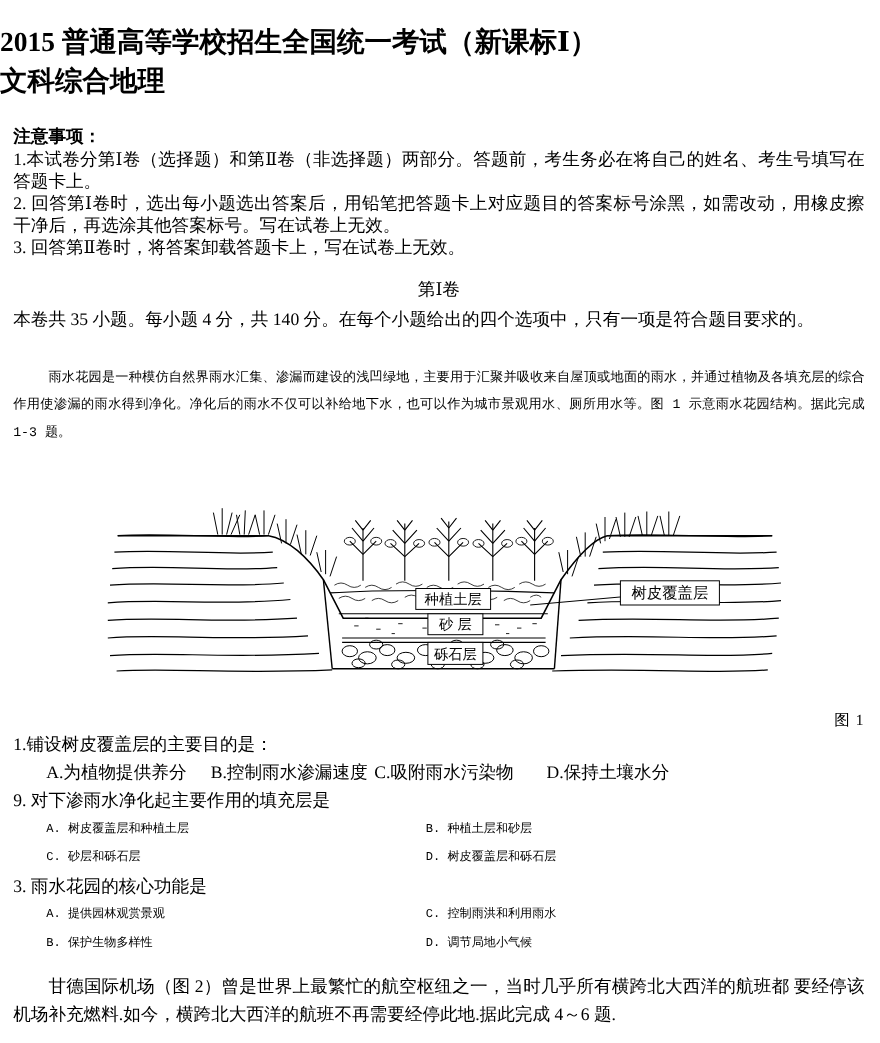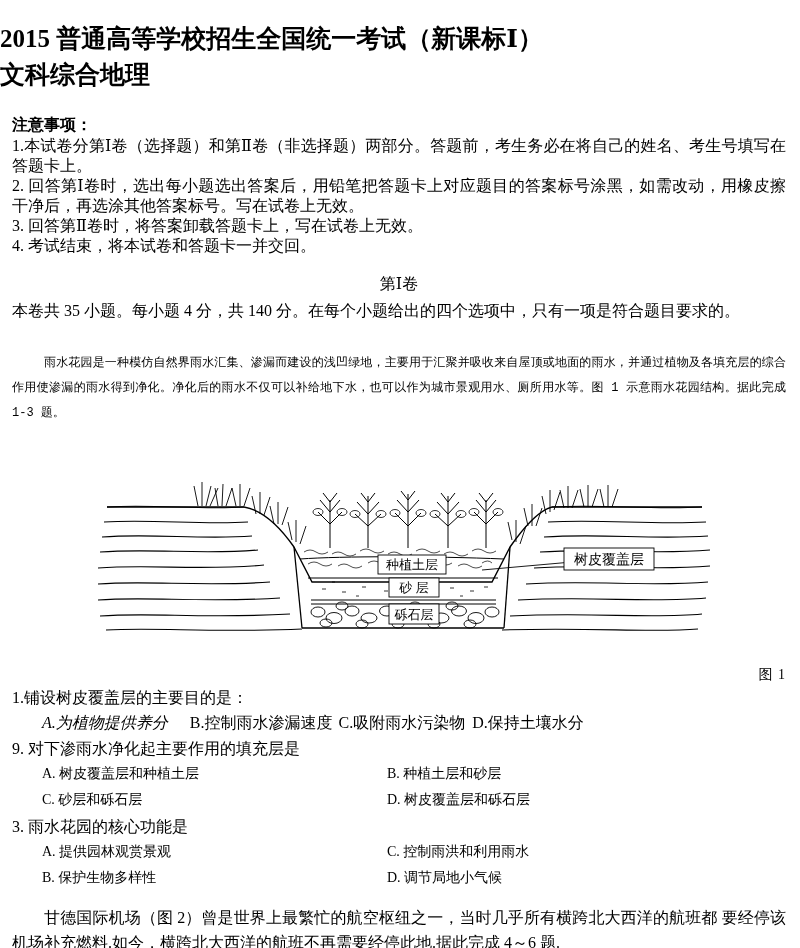--- a/index.html
+++ b/index.html
@@ -83,31 +83,32 @@
     letter-spacing: 1px;
   }
   .q-opts-inline {
     font-size: 16px;
     line-height: 25px;
     padding-left: 30px;
   }
   .q-opts-inline span {
     display: inline-block;
   }
-  .opt-a { margin-right: 18px; font-style: italic; }
+  .opt-a { margin-right: 18px; }
   .opt-b { margin-right: 2px; }
-  .opt-c { margin-right: 3px; }
+  .opt-c { margin-right: 26px; }
   .q-block { margin-top: 1px; }
   .q-stem { font-size: 16px; line-height: 25px; }
   .opt-grid {
     display: grid;
     grid-template-columns: 345px auto;
     padding-left: 30px;
-    font-size: 14px;
+    font-size: 11px;
     line-height: 26px;
+    font-family: Liberation Mono, monospace;
   }
   .final-para {
     font-size: 16px;
     line-height: 25px;
     margin-top: 14px;
     text-align: justify;
     text-indent: 32px;
   }
   .final-para .cont { text-indent: 0; }
   svg text {
@@ -123,21 +124,20 @@
     <div class="title-line1">2015 普通高等学校招生全国统一考试（新课标Ⅰ）</div>
     <div class="title-line2">文科综合地理</div>
   </div>
 
   <div class="body-wrap">
 
     <div class="notice-head">注意事项：</div>
     <div class="notice-item">1.本试卷分第Ⅰ卷（选择题）和第Ⅱ卷（非选择题）两部分。答题前，考生务必在将自己的姓名、考生号填写在答题卡上。</div>
     <div class="notice-item">2. 回答第Ⅰ卷时，选出每小题选出答案后，用铅笔把答题卡上对应题目的答案标号涂黑，如需改动，用橡皮擦干净后，再选涂其他答案标号。写在试卷上无效。</div>
     <div class="notice-item">3. 回答第Ⅱ卷时，将答案卸载答题卡上，写在试卷上无效。</div>
-    <div class="notice-item">4. 考试结束，将本试卷和答题卡一并交回。</div>
 
     <div class="section-title">第Ⅰ卷</div>
     <div class="section-note">本卷共 35 小题。每小题 4 分，共 140 分。在每个小题给出的四个选项中，只有一项是符合题目要求的。</div>
 
     <div class="para">雨水花园是一种模仿自然界雨水汇集、渗漏而建设的浅凹绿地，主要用于汇聚并吸收来自屋顶或地面的雨水，并通过植物及各填充层的综合作用使渗漏的雨水得到净化。净化后的雨水不仅可以补给地下水，也可以作为城市景观用水、厕所用水等。图 1 示意雨水花园结构。据此完成 1-3 题。</div>
 
     <div class="figure-area">
       <svg width="772" height="232" viewBox="0 0 772 232">
         <g stroke="#000" fill="none" stroke-width="1.1">
 

